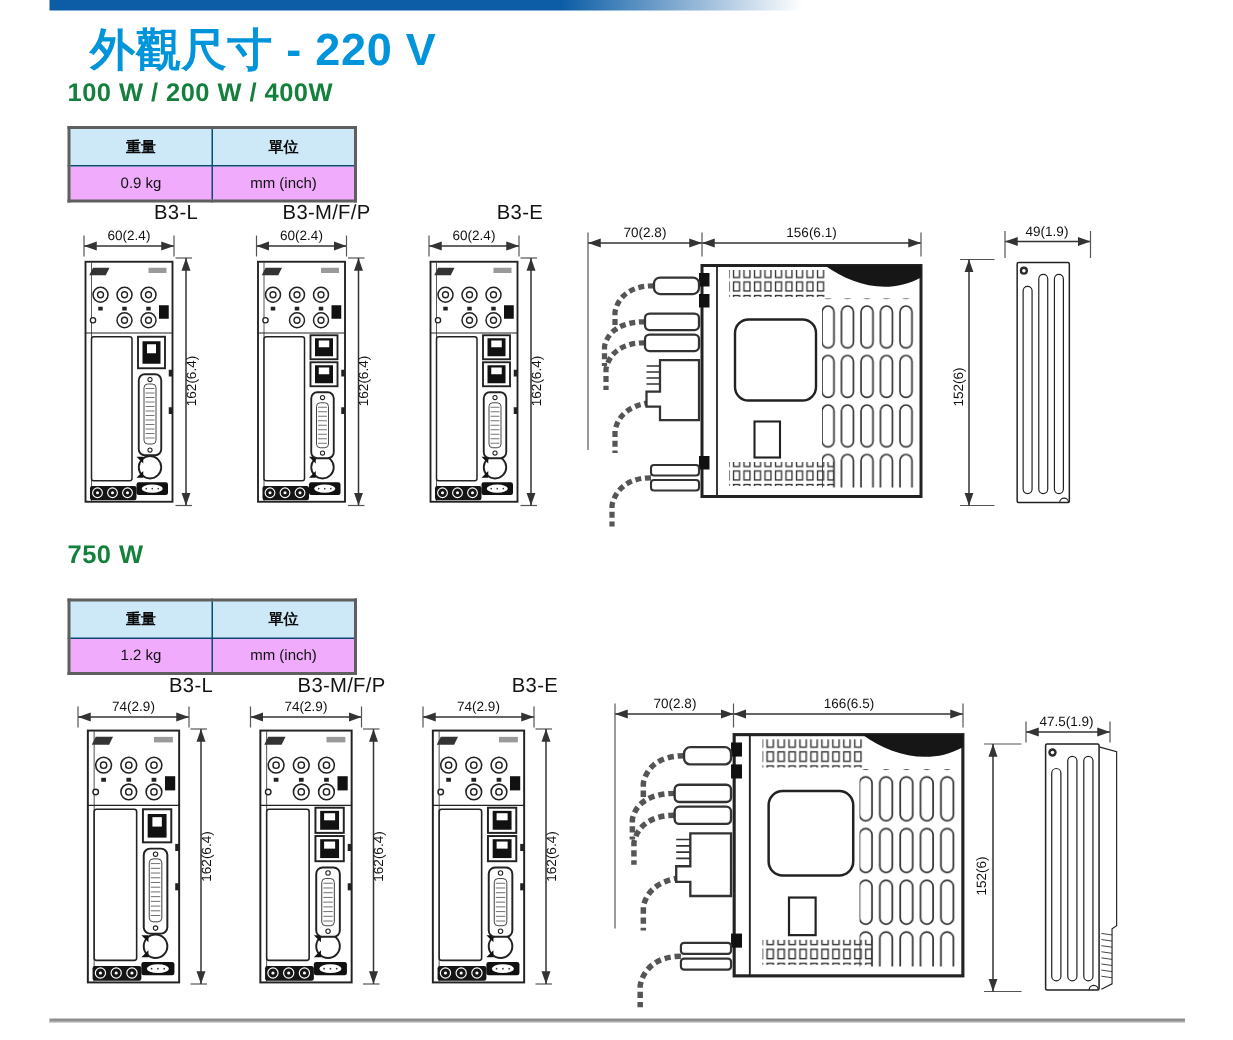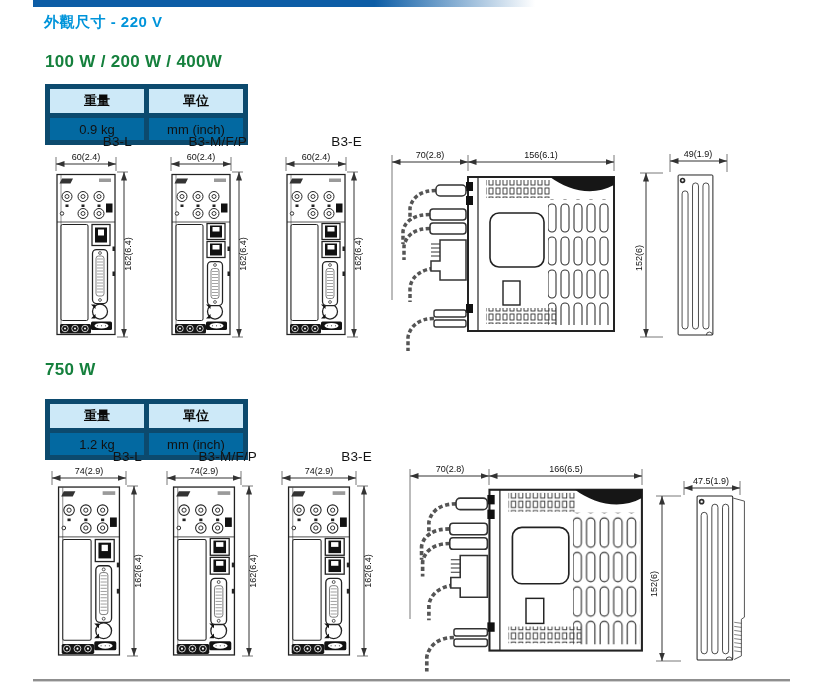--- a/index.html
+++ b/index.html
@@ -3,26 +3,26 @@
 <meta charset="utf-8">
 <style>
   html,body{margin:0;padding:0}
   body{
     width:822px;height:693px;position:relative;background:#fff;overflow:hidden;
     font-family:"Liberation Sans",sans-serif;color:#111;
   }
   .abs{position:absolute}
   #topbar{left:33px;top:0;width:502px;height:7px;
     background:linear-gradient(90deg,#0d5da6 0%,#0d5da6 68%,rgba(13,93,166,0) 100%)}
-  #title{left:44px;top:13px;font-size:15px;font-weight:bold;color:#0094da;letter-spacing:.5px}
+  #title{left:60px;top:13px;font-size:30px;font-weight:bold;color:#0094da;letter-spacing:.5px}
   .sec-h{font-size:17px;font-weight:bold;color:#15803d;letter-spacing:.3px}
   table.spec{border-collapse:collapse;position:absolute;left:45px;border:2px solid #5f5f5f}
-  .spec th,.spec td{border:5px solid #0c4a6e;width:94px;text-align:center;font-size:13px;padding:0}
+  .spec th,.spec td{border:1px solid #0c4a6e;width:94px;text-align:center;font-size:10px;padding:0}
   .spec th{background:#cde9f8;font-weight:bold;height:24px;color:#0a0a0a}
-  .spec td{height:22px;background:#0369a1}
+  .spec td{height:22px;background:#f0abfc}
   .cap{position:absolute;text-align:right;font-size:13.5px;color:#131313;letter-spacing:.2px}
   svg.fig{position:absolute;overflow:visible}
   .dim{font-size:9px;fill:#111;text-anchor:middle;font-family:"Liberation Sans",sans-serif}
   line.dl{stroke:#333;stroke-width:1}
   line.ext{stroke:#555;stroke-width:.8}
   .cb{stroke:#555;stroke-width:3.5;stroke-dasharray:4 2.5;fill:none}
   #sep{left:33px;top:679px;width:757px;height:2px;background:#8f8f8f;border-bottom:1px solid #d0d0d0}
 </style>
 </head>
 <body>

